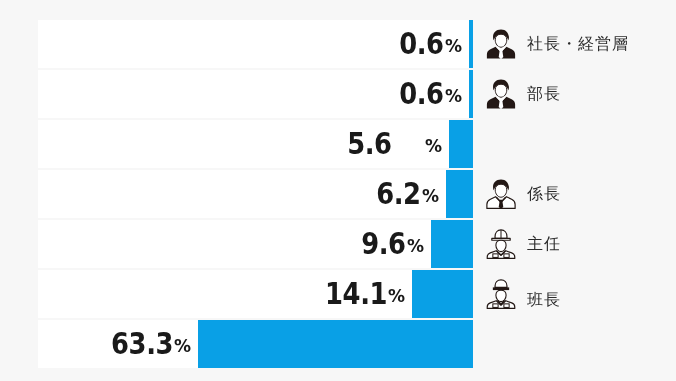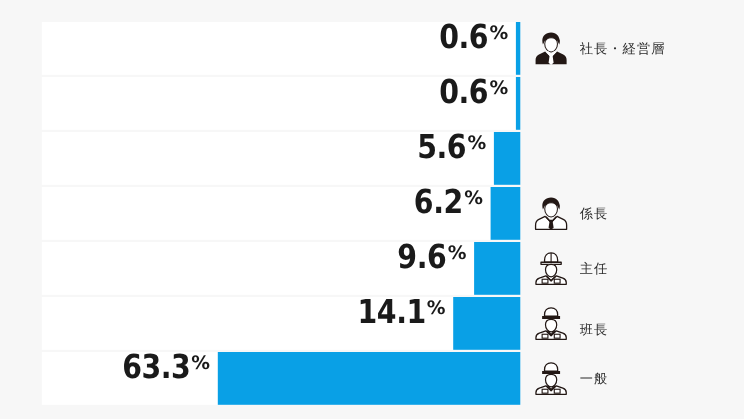--- a/index.html
+++ b/index.html
@@ -46,20 +46,21 @@
     top: 0;
     right: 0;
     height: 48px;
     background: #09a0e6;
   }
   .value {
     position: absolute;
     top: 0;
     height: 48px;
     display: flex;
+    align-items: center;
     justify-content: flex-end;
     padding-right: 7px;
     white-space: nowrap;
     color: #1a1a1a;
   }
   .value .num {
     font-family: "DejaVu Sans", "Liberation Sans", sans-serif;
     font-weight: bold;
     font-size: 30px;
     letter-spacing: -0.5px;
@@ -87,21 +88,21 @@
   }
   .icon {
     width: 34px;
     height: 34px;
     flex: 0 0 auto;
     display: block;
   }
   .legend-label {
     margin-left: 9px;
     font-family: "DejaVu Sans", "Liberation Sans", sans-serif;
-    font-size: 12px;
+    font-size: 16px;
     color: #2b2b2b;
     letter-spacing: 1px;
     white-space: nowrap;
   }
 </style>
 </head>
 <body style="background: rgb(247, 247, 247);">
 
 <div id="chart">
     <div class="row">
@@ -126,25 +127,37 @@
       </div>
     </div>
     <div class="row">
       <div class="track">
         <div class="bar" style="width: 4px; background: rgb(9, 160, 230);"></div>
         <div class="value" style="right: 4px; left: 0px;">
           <span class="num">0.6</span>
           <span class="pct">%</span>
         </div>
       </div>
+      <div class="legend">
+        <span style="display: block; width: 34px; height: 34px;">
+          <svg class="icon" viewBox="0 0 40 40" xmlns="http://www.w3.org/2000/svg">
+            <path d="M20 3c-6.1 0-9.4 3.9-9.4 8.8 0 1.6.3 2.9.7 3.9l1.9-3.6c.4-.8.9-1.1 1.8-.9 1.7.4 3.3.6 5 .6s3.3-.2 5-.6c.9-.2 1.4.1 1.8.9l1.9 3.6c.4-1 .7-2.3.7-3.9C28.4 6.9 26.1 3 20 3z" fill="#231815"></path>
+            <path d="M20 8.5c-4.1 0-6.8 2.4-6.8 6.7 0 4.6 3.1 8.6 6.8 8.6s6.8-4 6.8-8.6c0-4.3-2.7-6.7-6.8-6.7z" fill="#fff" stroke="#231815" stroke-width="1.1"></path>
+            <path d="M13.6 23.2 7 26.4C4.6 27.6 3.4 29.7 3.4 32.3V37h33.2v-4.7c0-2.6-1.2-4.7-3.6-5.9l-6.6-3.2-6.4 6.6-6.4-6.6z" fill="#231815"></path>
+            <path d="M14.6 23.9 20 29.6l5.4-5.7-2.2-1-3.2 3.1-3.2-3.1z" fill="#fff"></path>
+            <path d="M18.6 26.6h2.8l1.3 8.8-2.7 2.4-2.7-2.4z" fill="#fff"></path>
+          </svg>
+        </span>
+        <span class="legend-label" style="color: rgb(43, 43, 43);">部長</span>
+      </div>
     </div>
     <div class="row">
       <div class="track">
         <div class="bar" style="width: 24px; background: rgb(9, 160, 230);"></div>
-        <div class="value" style="right: 24px; left: 0px;">
+        <div class="value" style="right: 24px; left: 0px; gap: 32px;">
           <span class="num">5.6</span>
           <span class="pct">%</span>
         </div>
       </div>
     </div>
     <div class="row">
       <div class="track">
         <div class="bar" style="width: 27px; background: rgb(9, 160, 230);"></div>
         <div class="value" style="right: 27px; left: 0px;">
           <span class="num">6.2</span>
@@ -212,28 +225,14 @@
       </div>
     </div>
     <div class="row">
       <div class="track">
         <div class="bar" style="width: 275px; background: rgb(9, 160, 230);"></div>
         <div class="value" style="right: 275px; left: 0px;">
           <span class="num">63.3</span>
           <span class="pct">%</span>
         </div>
       </div>
-      <div class="legend">
-        <span style="display: block; width: 34px; height: 34px;">
-          <svg class="icon" viewBox="0 0 40 40" xmlns="http://www.w3.org/2000/svg">
-            <path d="M20 3.4c-4.3 0-7 3-7 7.2v1.6h14v-1.6c0-4.2-2.7-7.2-7-7.2z" fill="#fff" stroke="#231815" stroke-width="1.4"></path>
-            <path d="M10.4 12.2h19.2v3.2H10.4z" fill="#231815"></path>
-            <path d="M20 15.6c-3.6 0-6 2.1-6 5.9 0 4 2.7 7.5 6 7.5s6-3.5 6-7.5c0-3.8-2.4-5.9-6-5.9z" fill="#fff" stroke="#231815" stroke-width="1.3"></path>
-            <path d="M14.4 27.9 7.4 30.5C5 31.4 3.8 33 3.8 35.2V37h32.4v-1.8c0-2.2-1.2-3.8-3.6-4.7l-7-2.6-5.6 5.3z" fill="#fff" stroke="#231815" stroke-width="1.4" stroke-linejoin="round"></path>
-            <path d="M15 27.9 20 33.4l5-5.5-1.7-.7-3.3 3.6-3.3-3.6z" fill="#231815"></path>
-            <rect x="10.4" y="31.6" width="6.2" height="4.2" fill="none" stroke="#231815" stroke-width="1.2"></rect>
-            <rect x="23.4" y="31.6" width="6.2" height="4.2" fill="none" stroke="#231815" stroke-width="1.2"></rect>
-          </svg>
-        </span>
-        <span class="legend-label" style="color: rgb(43, 43, 43);">一般</span>
-      </div>
     </div>
   </div>
 
 </body></html>

